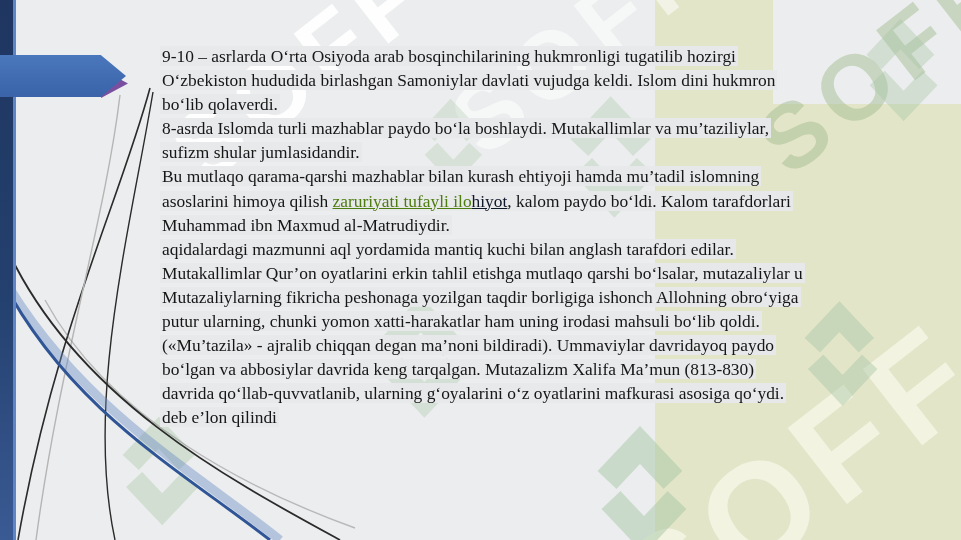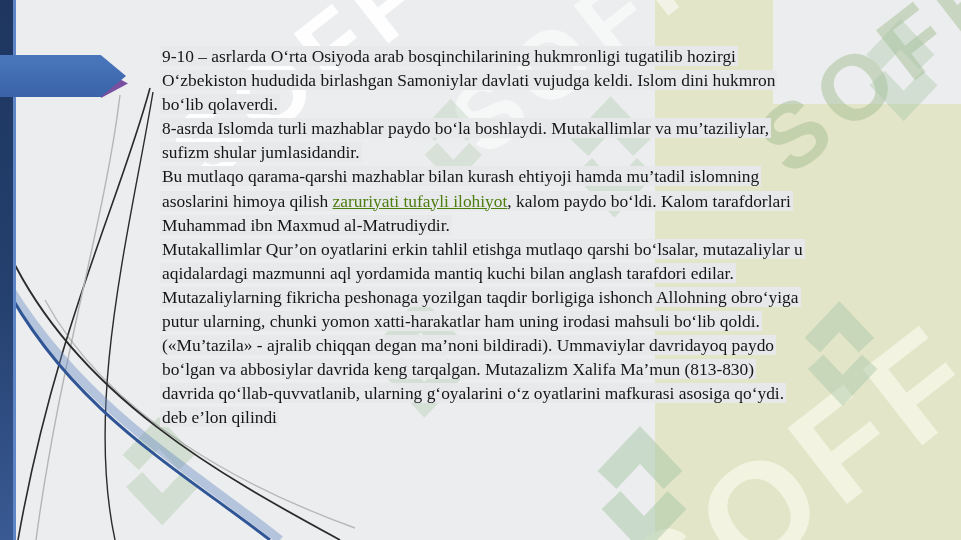--- a/index.html
+++ b/index.html
@@ -43,21 +43,21 @@
     position:absolute; left:0; top:55px; width:126px; height:42px; z-index:7;
     background:linear-gradient(180deg,#4A77BC 0%,#3A63A9 100%);
     clip-path:polygon(0 0,80% 0,100% 50%,80% 100%,0 100%);
   }
 
   
   .text-block { position:absolute; left:160px; top:46px; z-index:5; }
   .text-line { height:24.1px; white-space:nowrap; font-size:17.4px; color:#161616; }
   .hl { background:rgba(231,232,234,0.96); padding:0 2px;margin-top:36px; }
   .link { color:#4d7c0f; text-decoration:underline; cursor:pointer; }
-  .ul { color:#4d7c0f; text-decoration:underline; }
+  .ul { color:#0f172a; text-decoration:underline; }
 </style>
 </head>
 <body>
 
 <div class="slide">
 
   <div class="olive-panel"></div>
 
   <div class="wm-text wm1">SOFF</div>
   <div class="wm-text wm2">SOFF</div>
@@ -110,22 +110,22 @@
 
   <div class="text-block" id="text-block">
       <div class="text-line"><span class="hl"><span>9-10 – asrlarda O‘rta Osiyoda arab bosqinchilarining hukmronligi tugatilib hozirgi</span></span></div>
       <div class="text-line"><span class="hl"><span>O‘zbekiston hududida birlashgan Samoniylar davlati vujudga keldi. Islom dini hukmron</span></span></div>
       <div class="text-line"><span class="hl"><span>bo‘lib qolaverdi.</span></span></div>
       <div class="text-line"><span class="hl"><span>8-asrda Islomda turli mazhablar paydo bo‘la boshlaydi. Mutakallimlar va mu’taziliylar,</span></span></div>
       <div class="text-line"><span class="hl"><span>sufizm shular jumlasidandir.</span></span></div>
       <div class="text-line"><span class="hl"><span>Bu mutlaqo qarama-qarshi mazhablar bilan kurash ehtiyoji hamda mu’tadil islomning</span></span></div>
       <div class="text-line"><span class="hl"><span>asoslarini himoya qilish </span><a href="#" class="link">zaruriyati tufayli ilo</a><span class="ul">hiyot</span><span>, kalom paydo bo‘ldi. Kalom tarafdorlari</span></span></div>
       <div class="text-line"><span class="hl"><span>Muhammad ibn Maxmud al-Matrudiydir.</span></span></div>
+      <div class="text-line"><span class="hl"><span>aqidalardagi mazmunni aql yordamida mantiq kuchi bilan anglash tarafdori edilar.</span></span></div>
       <div class="text-line"><span class="hl"><span>Mutakallimlar Qur’on oyatlarini erkin tahlil etishga mutlaqo qarshi bo‘lsalar, mutazaliylar u</span></span></div>
-      <div class="text-line"><span class="hl"><span>aqidalardagi mazmunni aql yordamida mantiq kuchi bilan anglash tarafdori edilar.</span></span></div>
       <div class="text-line"><span class="hl"><span>Mutazaliylarning fikricha peshonaga yozilgan taqdir borligiga ishonch Allohning obro‘yiga</span></span></div>
       <div class="text-line"><span class="hl"><span>putur ularning, chunki yomon xatti-harakatlar ham uning irodasi mahsuli bo‘lib qoldi.</span></span></div>
       <div class="text-line"><span class="hl"><span>(«Mu’tazila» - ajralib chiqqan degan ma’noni bildiradi). Ummaviylar davridayoq paydo</span></span></div>
       <div class="text-line"><span class="hl"><span>bo‘lgan va abbosiylar davrida keng tarqalgan. Mutazalizm Xalifa Ma’mun (813-830)</span></span></div>
       <div class="text-line"><span class="hl"><span>davrida qo‘llab-quvvatlanib, ularning g‘oyalarini o‘z oyatlarini mafkurasi asosiga qo‘ydi.</span></span></div>
       <div class="text-line"><span class="hl"><span>deb e’lon qilindi</span></span></div>
     </div>
 
 </div>
 

